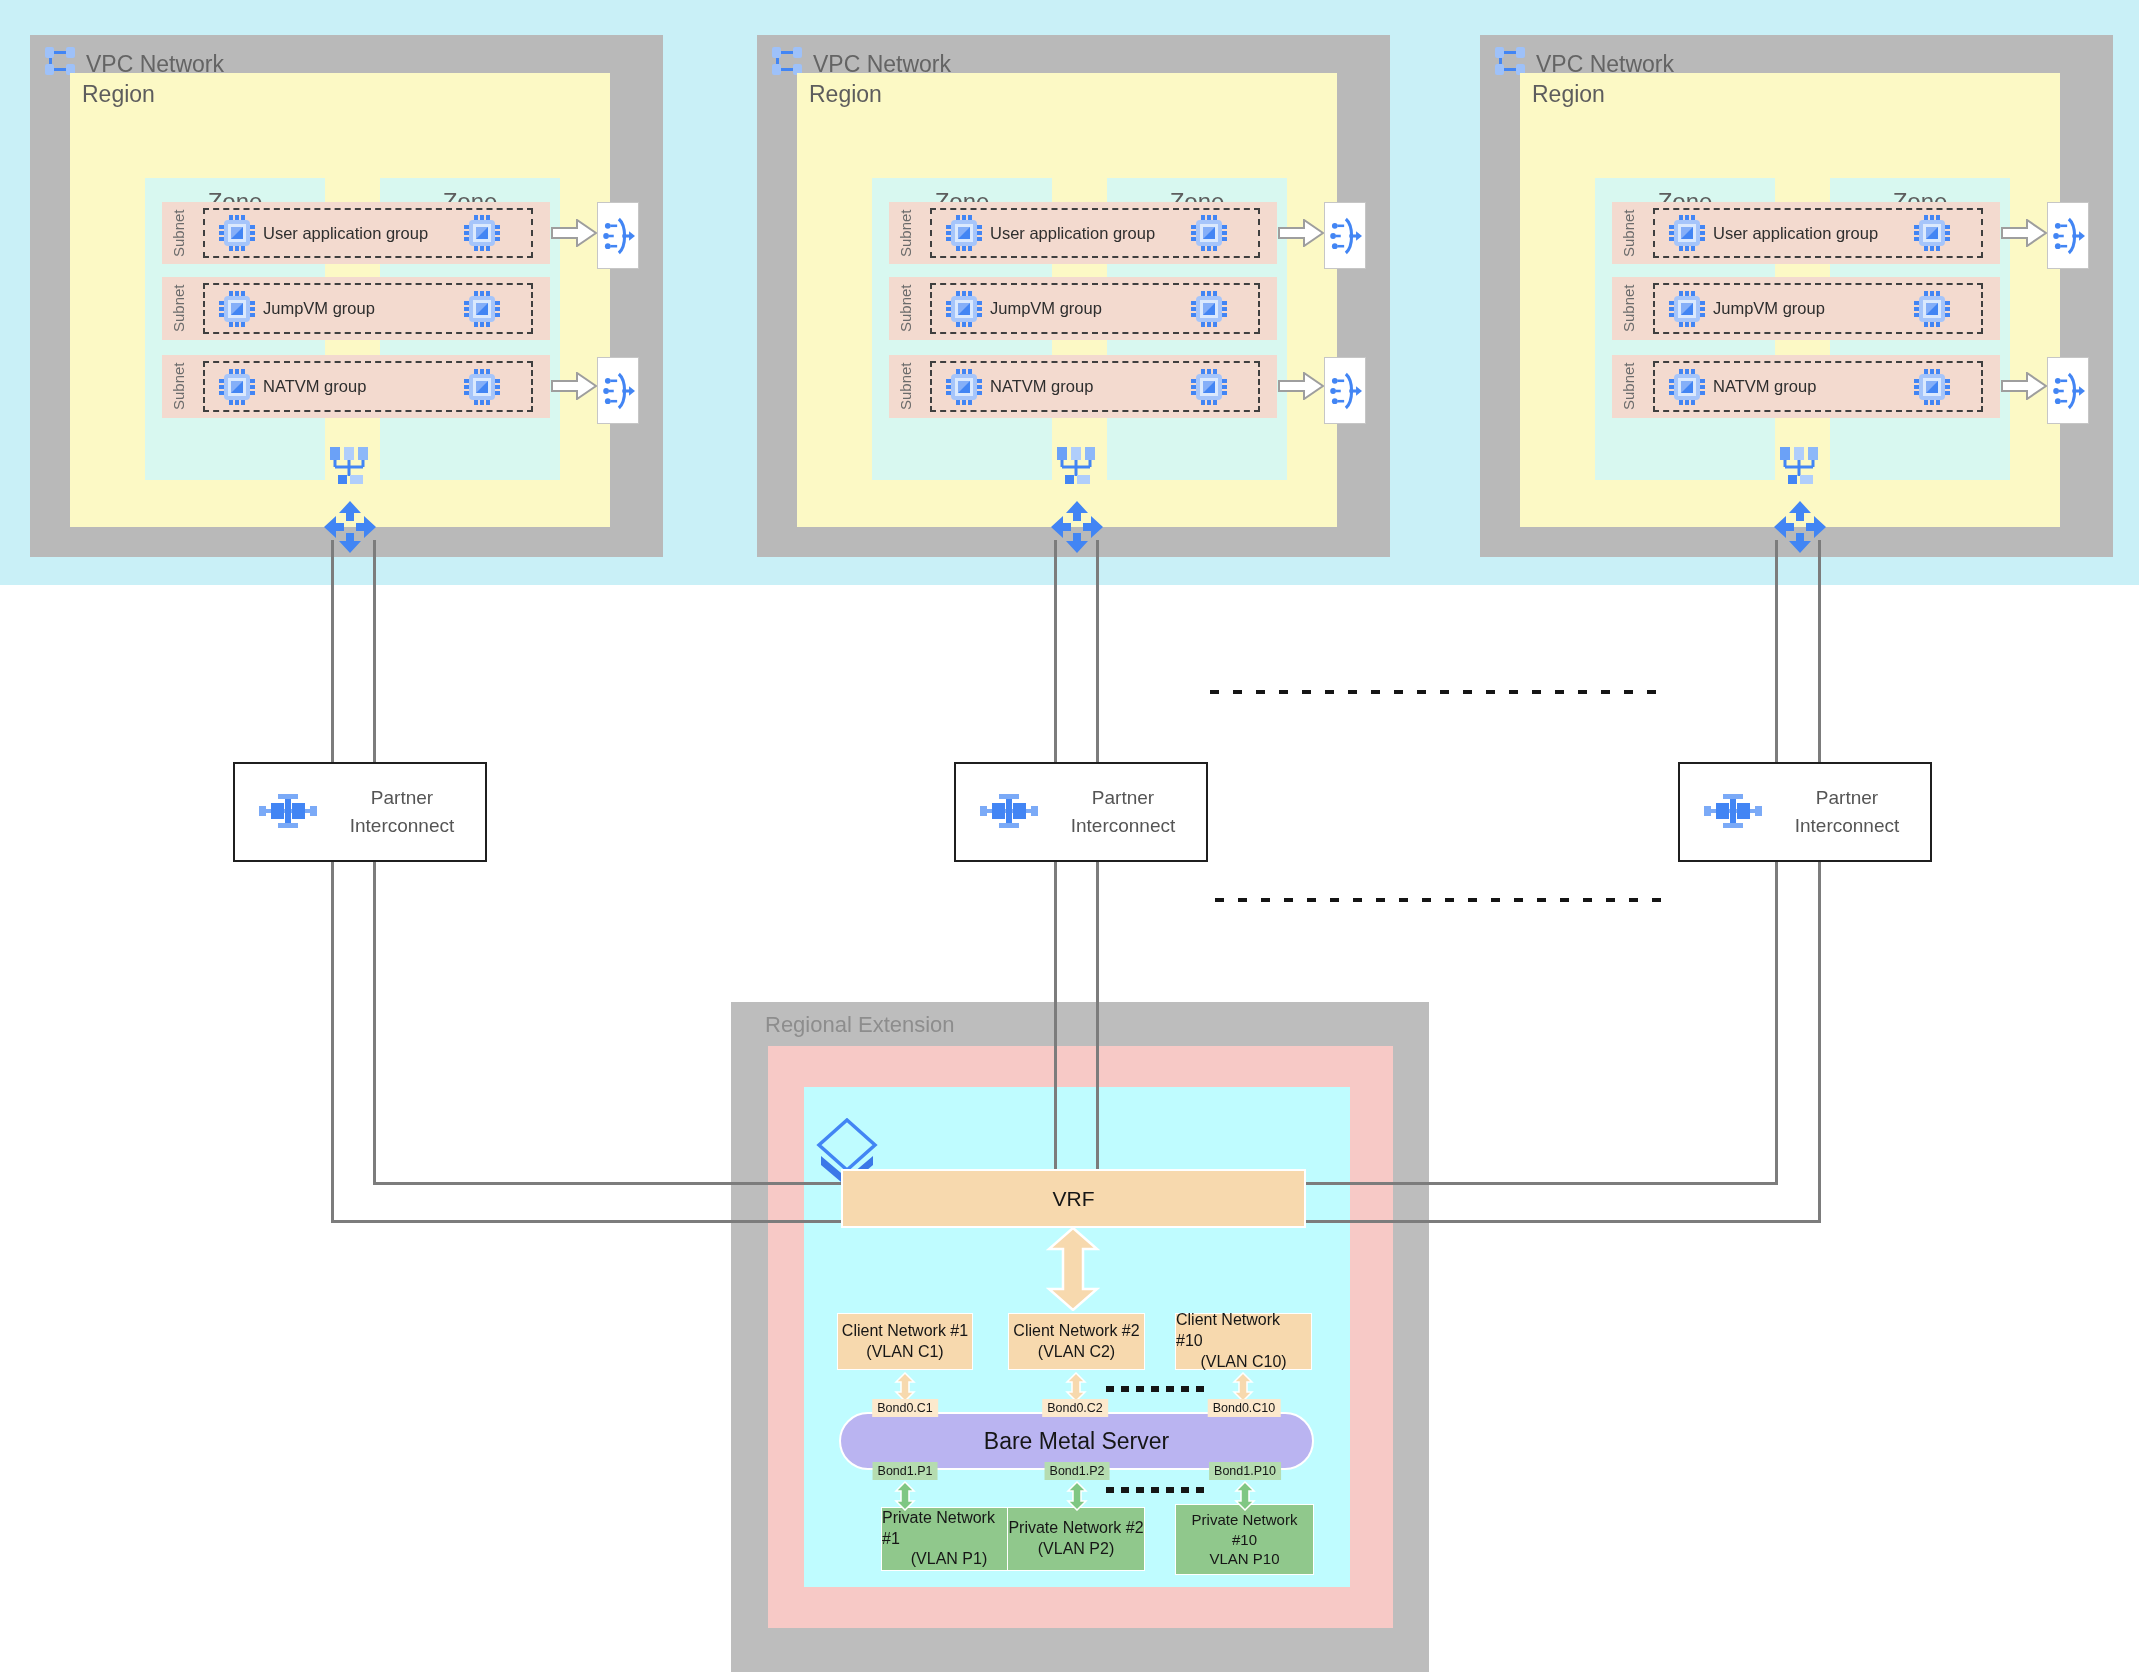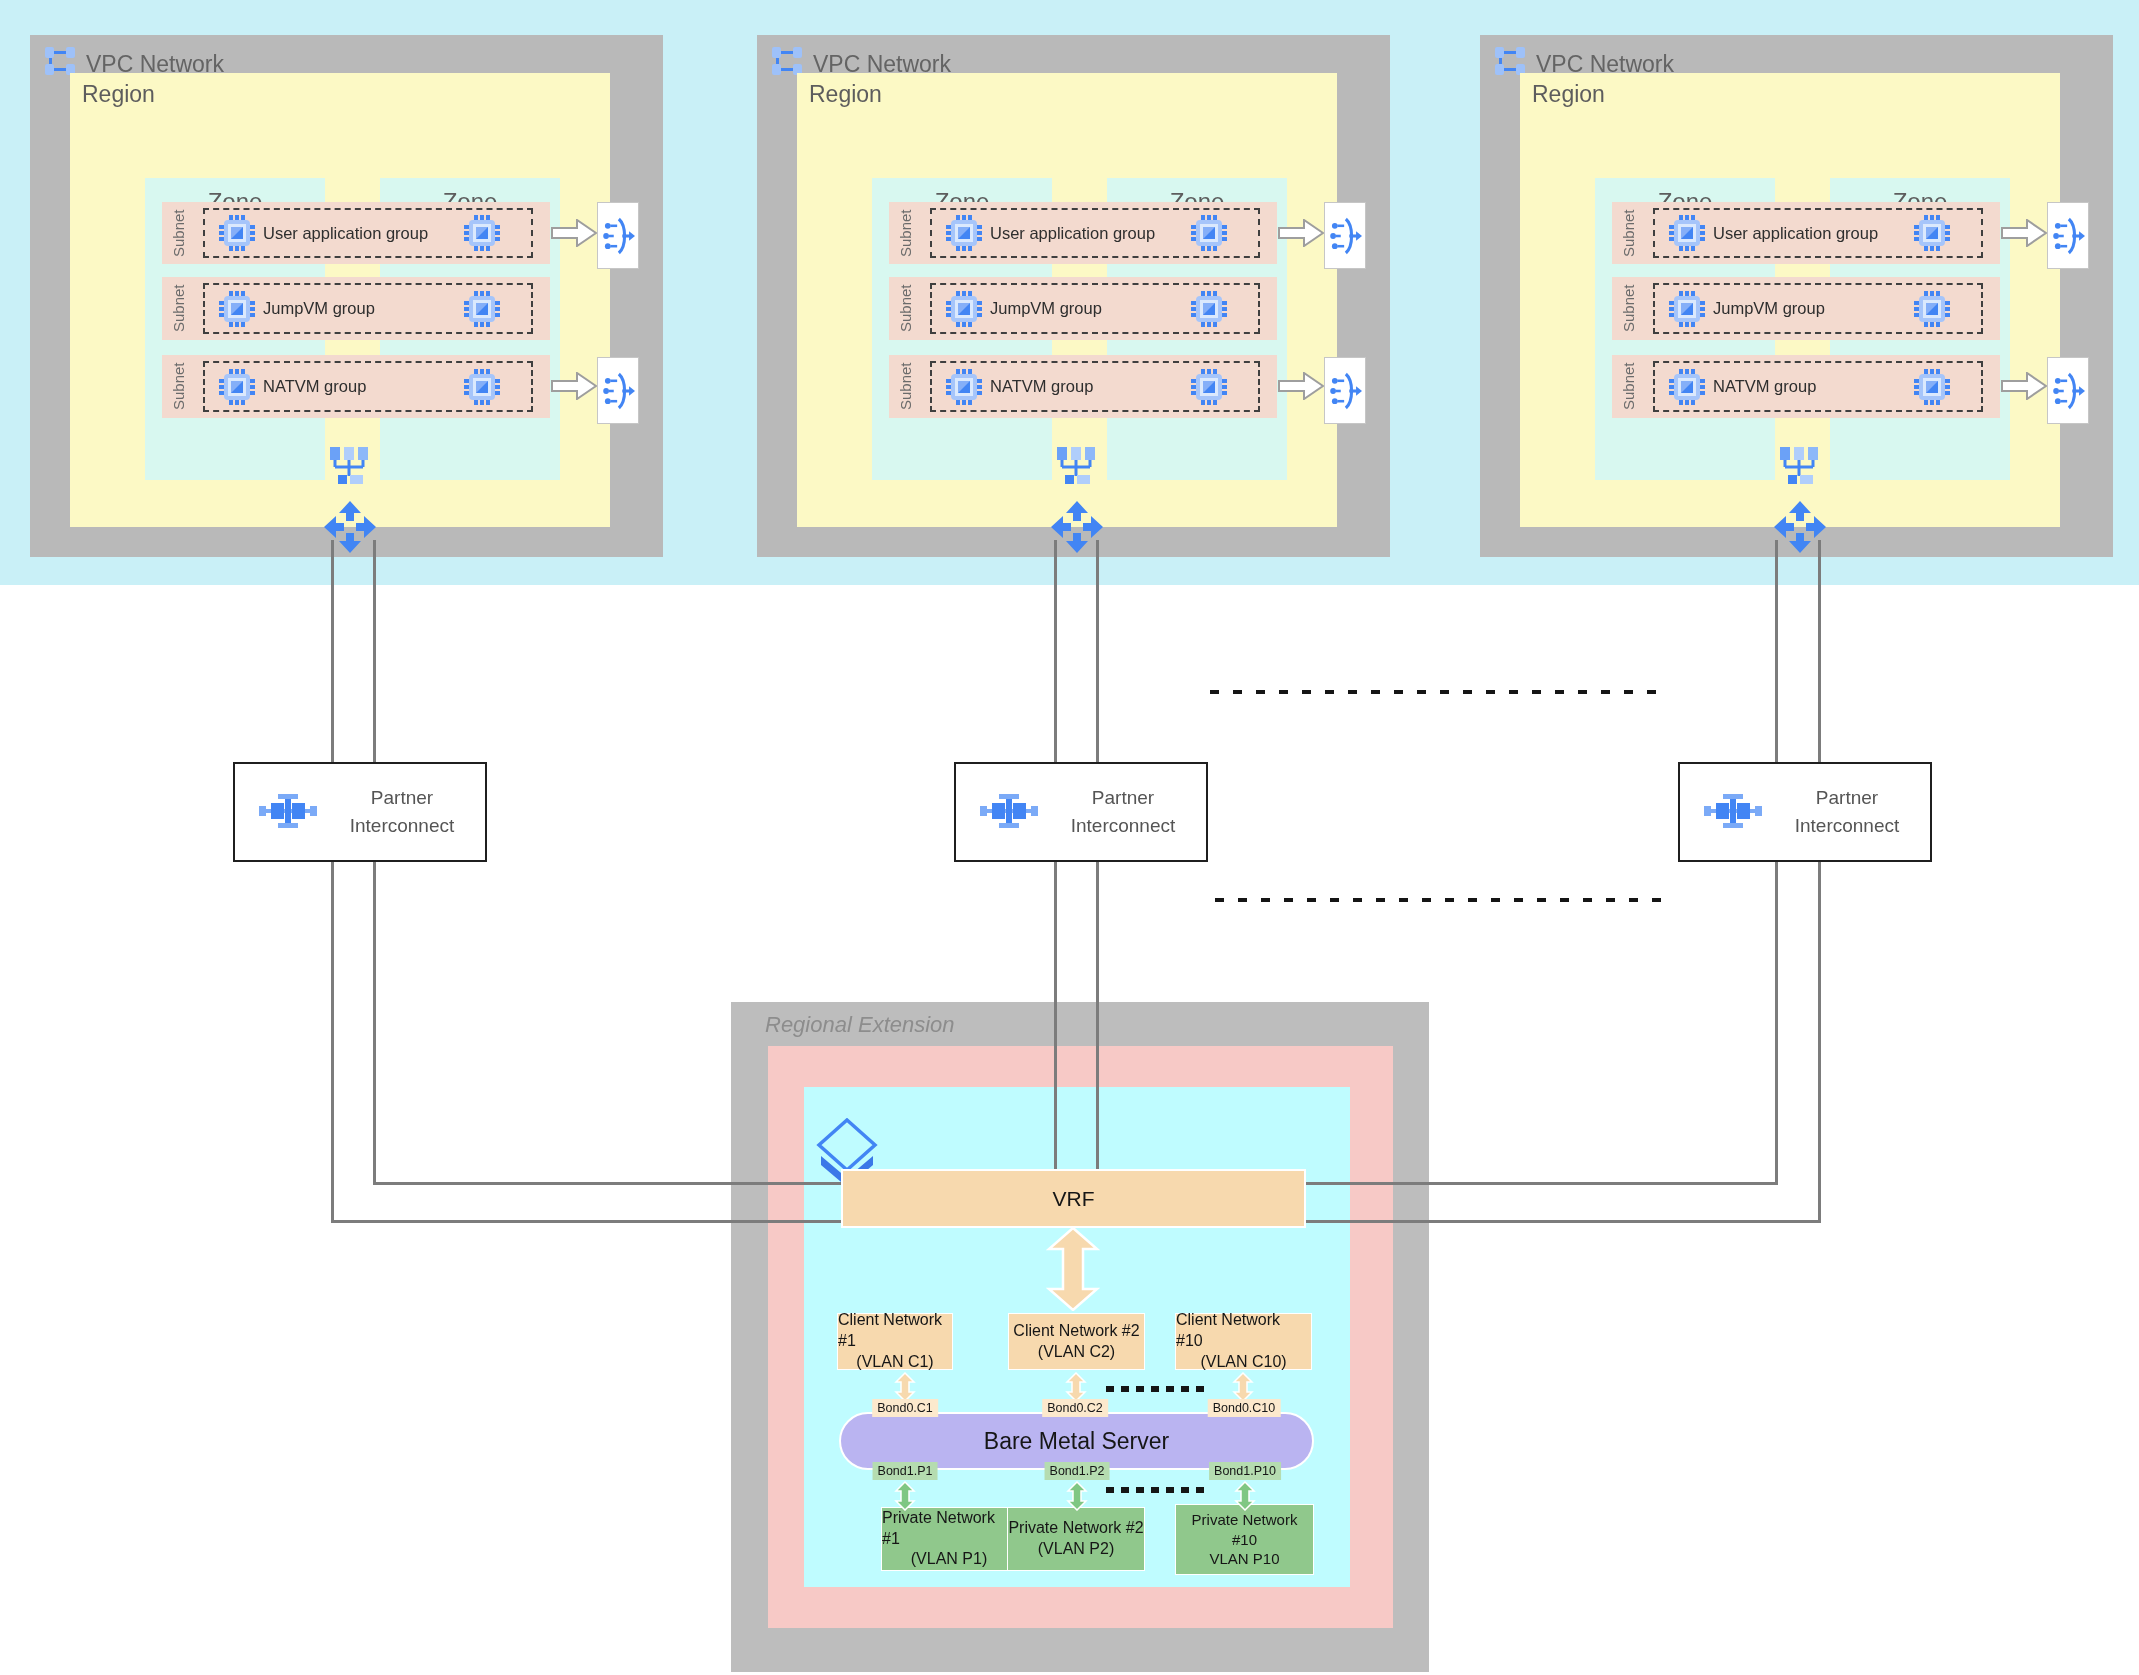--- a/index.html
+++ b/index.html
@@ -35,21 +35,21 @@
   .mdots{position:absolute;height:6px;z-index:7;background:repeating-linear-gradient(90deg,#151515 0 8px,transparent 8px 15px);}
 
   
   .pibox{position:absolute;top:762px;width:250px;height:96px;background:#fff;border:2.5px solid #1f1f1f;z-index:6;}
   .pi-icon{position:absolute;left:24px;top:26px;width:58px;height:42px;}
   .pi-text{position:absolute;left:92px;right:8px;top:0;height:100%;display:flex;flex-direction:column;
            align-items:center;justify-content:center;font-size:19px;color:#555;line-height:1.45;}
 
   
   .re-gray{position:absolute;left:731px;top:1002px;width:698px;height:670px;background:var(--re_gray);z-index:1;}
-  .re-title{position:absolute;left:34px;top:10px;font-size:22px;color:#8d8d8d;font-style:italic;}
+  .re-title{position:absolute;left:34px;top:10px;font-size:22px;color:#8d8d8d;}
   .re-pink{position:absolute;left:768px;top:1046px;width:625px;height:582px;background:var(--re_pink);z-index:1;}
   .re-cyan{position:absolute;left:804px;top:1087px;width:546px;height:500px;background:var(--re_cyan);z-index:1;}
   .layers-icon{position:absolute;left:815px;top:1118px;width:64px;height:70px;z-index:6;}
   .vrf{position:absolute;left:841px;top:1169px;width:465px;height:59px;background:var(--orange);border:2px solid #fff;
        display:flex;align-items:center;justify-content:center;font-size:21px;color:#161616;z-index:6;box-sizing:border-box;}
   .big-arrow{position:absolute;left:1046px;top:1227px;width:54px;height:84px;z-index:6;}
   .cn{position:absolute;top:1313px;height:57px;background:var(--orange);border:1.5px solid #fff;z-index:6;
       display:flex;flex-direction:column;align-items:center;justify-content:center;font-size:16px;color:#161616;line-height:1.3;box-sizing:border-box;}
   .pn{position:absolute;top:1507px;height:64px;background:var(--green);border:1.5px solid #fff;z-index:6;
       display:flex;flex-direction:column;align-items:center;justify-content:center;font-size:16px;color:#161616;line-height:1.3;box-sizing:border-box;}
@@ -452,21 +452,21 @@
   <div class="re-cyan"></div>
   <svg class="layers-icon">
       <use href="#sym-layers"></use>
     </svg>
 
   <div class="vrf">VRF</div>
   <svg class="big-arrow">
       <use href="#sym-bigarrow"></use>
     </svg>
 
-  <div class="cn" style="left:837px;width:116px">
+  <div class="cn" style="left:837px;width:136px">
     <span>Client Network #1</span>
     <span>(VLAN C1)</span>
   </div>
   <div class="cn" style="left:1008px;width:137px">
     <span>Client Network #2</span>
     <span>(VLAN C2)</span>
   </div>
   <div class="cn" style="left:1175px;width:137px">
     <span>Client Network #10</span>
     <span>(VLAN C10)</span>

